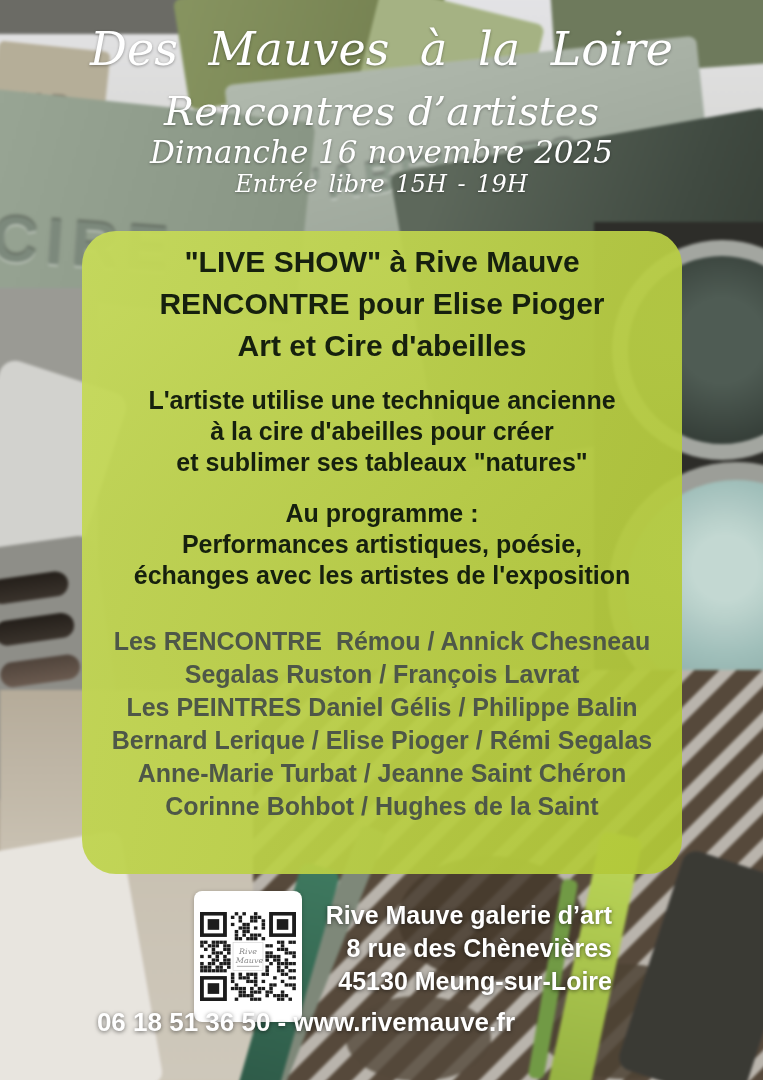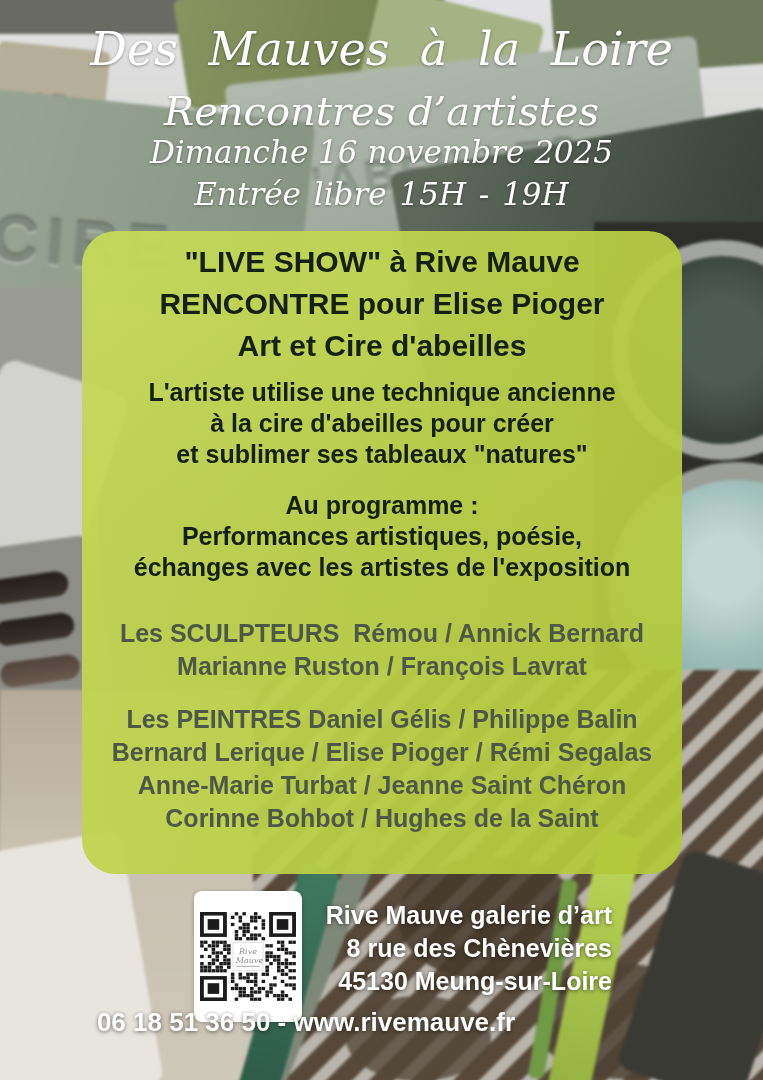--- a/index.html
+++ b/index.html
@@ -44,33 +44,33 @@
   .stick-gray{left:305px;top:818px;width:26px;height:302px;background:#7d8878;transform:rotate(22deg);border-radius:6px;}
   .stick-bright{left:573px;top:832px;width:42px;height:272px;background:linear-gradient(#bcd84f,#93b138);transform:rotate(12deg);border-radius:8px;}
   .stick-thin{left:545px;top:878px;width:16px;height:202px;background:#6f9b3f;transform:rotate(10deg);border-radius:6px;}
   
   .header{position:absolute;left:0;top:0;width:763px;text-align:center;color:#fff;z-index:3;
     font-family:"DejaVu Serif","Liberation Serif",serif;font-style:italic;
     text-shadow:0 1px 3px rgba(0,0,0,.35);}
   .h-title{margin-top:22px;font-size:46px;line-height:1.2;word-spacing:16px;}
   .h-sub{margin-top:12px;font-size:40px;line-height:1.1;}
   .h-date{margin-top:2px;font-size:31px;line-height:1.1;}
-  .h-hours{margin-top:8px;font-size:31px;line-height:1.1;word-spacing:3px;}
+  .h-hours{margin-top:2px;font-size:24px;line-height:1.1;word-spacing:3px;}
   
   .panel{position:absolute;left:82px;top:231px;width:600px;height:643px;z-index:2;
     border-radius:34px;box-sizing:border-box;padding-top:10px;text-align:center;
     background:linear-gradient(115deg,rgba(198,218,90,.95),rgba(177,199,55,.93));}
   .panel .dark{color:#16200e;}
   .panel .gray{color:#4e5748;}
   .hl{font-size:30px;line-height:42px;font-weight:700;}
-  .desc{margin-top:10px;font-size:25px;line-height:31px;font-weight:700;}
+  .desc{margin-top:18px;font-size:25px;line-height:31px;font-weight:700;}
   .prog{margin-top:20px;font-size:25px;line-height:31px;font-weight:700;}
   .names{font-size:25px;line-height:33px;font-weight:700;}
   .sculpt{margin-top:34px;}
-  .paint{margin-top:20px;}
+  .paint{margin-top:0;}
   .names div{white-space:pre-wrap;}
   
   .qr-box{position:absolute;left:194px;top:891px;width:108px;height:131px;background:#fff;border-radius:8px;z-index:3;
     box-shadow:0 1px 4px rgba(0,0,0,.25);display:flex;align-items:center;justify-content:center;}
   .qr-box svg{width:96px;height:89px;}
   .addr{position:absolute;left:312px;top:899px;width:300px;text-align:right;z-index:3;color:#fff;font-weight:700;
     font-size:25px;line-height:33px;text-shadow:0 1px 4px rgba(0,0,0,.55);}
   .phone{position:absolute;left:0;top:1007px;width:612px;text-align:center;z-index:3;color:#fff;font-weight:700;
     font-size:26px;text-shadow:0 1px 4px rgba(0,0,0,.55);}
 </style>
@@ -136,22 +136,22 @@
       <div>L'artiste utilise une technique ancienne</div>
       <div>à la cire d'abeilles pour créer</div>
       <div>et sublimer ses tableaux "natures"</div>
     </div>
     <div class="prog dark">
       <div>Au programme :</div>
       <div>Performances artistiques, poésie,</div>
       <div>échanges avec les artistes de l'exposition</div>
     </div>
     <div class="names sculpt gray">
-      <div>Les SCULPTEURS  Rémou / Annick Bernard</div>
-      <div>Marianne Ruston / François Lavrat</div>
+      <div>Les RENCONTRE  Rémou / Annick Chesneau</div>
+      <div>Segalas Ruston / François Lavrat</div>
     </div>
     <div class="names paint gray">
       <div>Les PEINTRES Daniel Gélis / Philippe Balin</div>
       <div>Bernard Lerique / Elise Pioger / Rémi Segalas</div>
       <div>Anne-Marie Turbat / Jeanne Saint Chéron</div>
       <div>Corinne Bohbot / Hughes de la Saint</div>
     </div>
   </div>
 
   <div class="qr-box">

